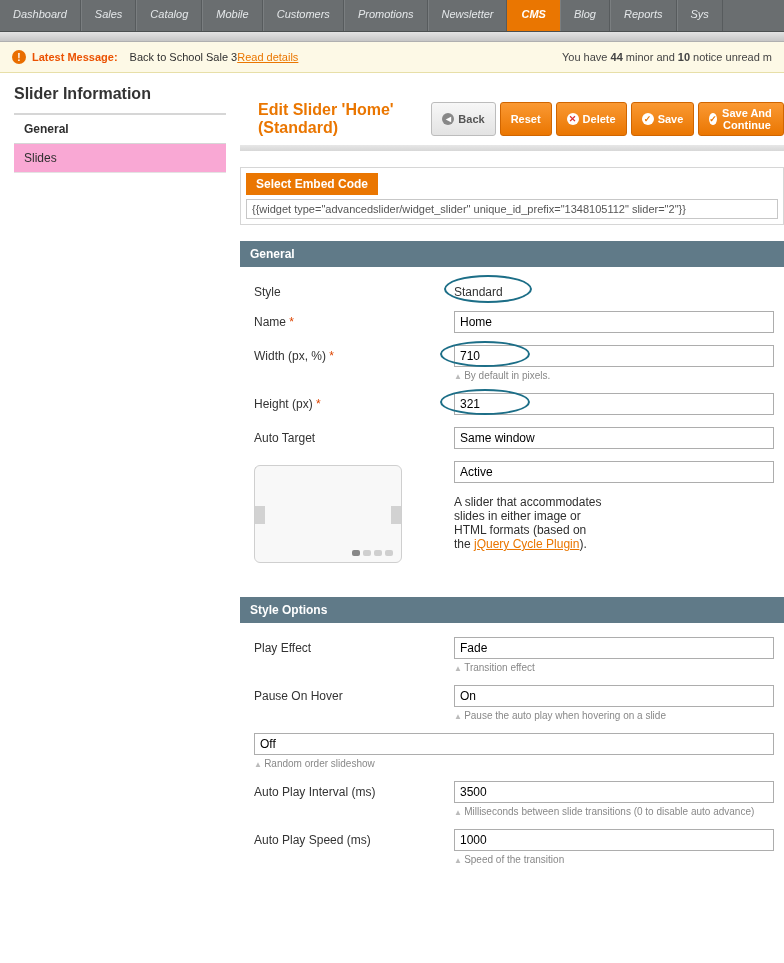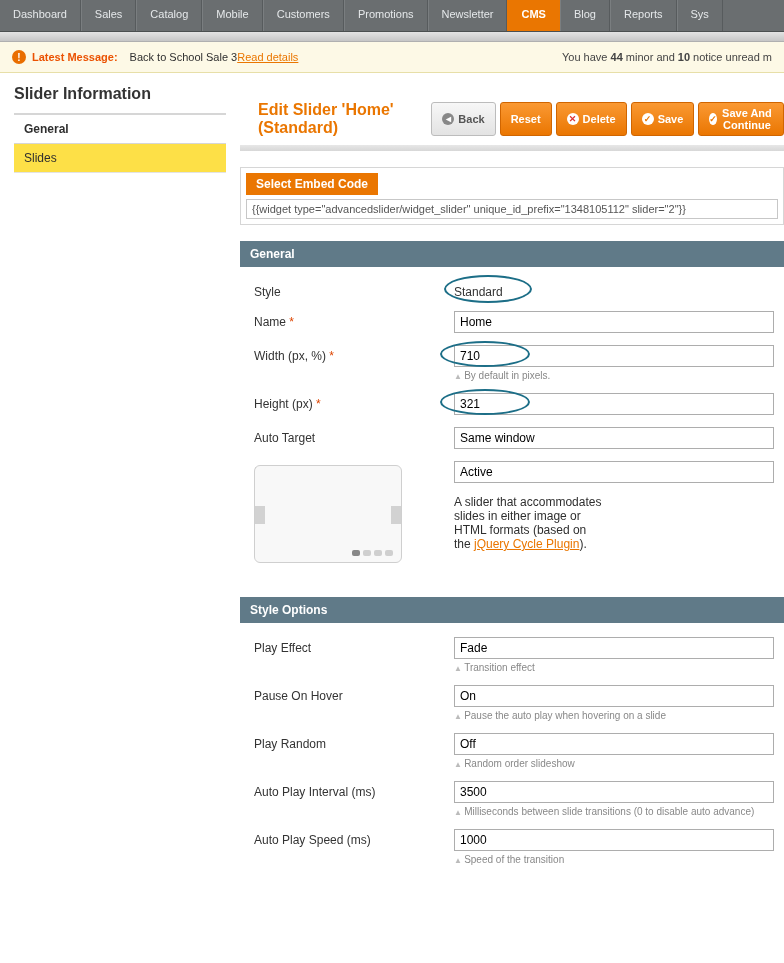--- a/index.html
+++ b/index.html
@@ -1,39 +1,39 @@
 <!DOCTYPE html>
 <html><head>
 <meta charset="utf-8">
 <style>
 * { box-sizing: border-box; margin: 0; padding: 0; }
 body { font-family: Arial, Helvetica, sans-serif; font-size: 12px; color: #2f2f2f; background: #fff; width: 784px; overflow: hidden; }
 
 
 .topnav { background: #6a6e70; height: 32px; display: flex; border-bottom: 1px solid #4b4f50; }
-.topnav .nav-item { color: #e5e8ea; padding: 8px 13px; font-size: 11px; cursor: pointer; border-right: 1px solid #575b5d; border-left: 1px solid #7a7e80; white-space: nowrap; }
+.topnav .nav-item { color: #e5e8ea; padding: 8px 13px; font-size: 11px; cursor: pointer; border-right: 1px solid #575b5d; border-left: 1px solid #7a7e80; white-space: nowrap; font-style: italic; }
 .topnav .nav-item:first-child { border-left: none; }
 .topnav .nav-item.active { background: #ea7601; color: #fff; font-weight: bold; border-left-color: #ea7601; border-right-color: #ea7601; }
 .bar-grad { height: 10px; background: linear-gradient(to bottom, #e3e3e3, #c6c6c6); border-bottom: 1px solid #b0b0b0; }
 
 
 .msgbar { background: #fdf9e6; border-bottom: 1px solid #e7dfa8; padding: 8px 12px; display: flex; align-items: center; font-size: 11px; }
 .msgbar .warn-icon { width: 14px; height: 14px; border-radius: 50%; background: #e96e00; color: #fff; display: inline-flex; align-items: center; justify-content: center; font-weight: bold; font-size: 10px; margin-right: 6px; }
 .msgbar .lm { color: #eb5202; font-weight: bold; margin-right: 12px; }
 .msgbar a { color: #ea7601; text-decoration: underline; }
 .msgbar .right { margin-left: auto; color: #444; }
 
 
 .wrap { display: flex; }
 .sidebar { width: 240px; padding: 12px 14px 0 14px; }
 .sidebar h3 { font-size: 16px; font-weight: bold; color: #333; margin-bottom: 10px; }
 .sidetabs { border-top: 1px solid #d6d6d6; }
 .sidetabs .tab { padding: 7px 10px; font-size: 12px; border-bottom: 1px solid #e3e3e3; cursor: pointer; }
 .sidetabs .tab.active { background: #fff; font-weight: bold; border: 1px solid #d6d6d6; border-left: none; border-right: none; }
-.sidetabs .tab:not(.active) { background: #fde047; }
+.sidetabs .tab:not(.active) { background: #f9a8d4; }
 
 .main { flex: 1; padding-top: 28px; }
 
 
 .titlerow { display: flex; align-items: center; margin-bottom: 8px; }
 .pagetitle { color: #ea7601; font-size: 16px; font-weight: bold; padding-left: 18px; }
 .btns { margin-left: auto; display: flex; gap: 4px; }
 .btn { border: none; border-radius: 3px; padding: 4px 10px; font-size: 11px; font-weight: bold; color: #fff; cursor: pointer; display: inline-flex; align-items: center; gap: 4px; }
 .btn .ico { width: 12px; height: 12px; display: inline-flex; align-items: center; justify-content: center; border-radius: 50%; background: rgba(255,255,255,0.85); color: #666; font-size: 9px; line-height: 1; }
 .btn-grey { background: linear-gradient(#f7f7f7,#e3e3e3); color: #555; border: 1px solid #bcbcbc; }
@@ -234,21 +234,20 @@
 
         <div class="frow">
           <div class="lbl">Pause On Hover</div>
           <div class="fld">
             <select id="sel-pauseonhover"><option>On</option></select>
             <div class="hint">Pause the auto play when hovering on a slide</div>
           </div>
         </div>
 
         <div class="frow">
-          <div class="lbl">Play Random</div>
           <div class="fld">
             <select id="sel-playrandom"><option>Off</option></select>
             <div class="hint">Random order slideshow</div>
           </div>
         </div>
 
         <div class="frow">
           <div class="lbl">Auto Play Interval (ms)</div>
           <div class="fld">
             <input type="text" value="3500" style="">

